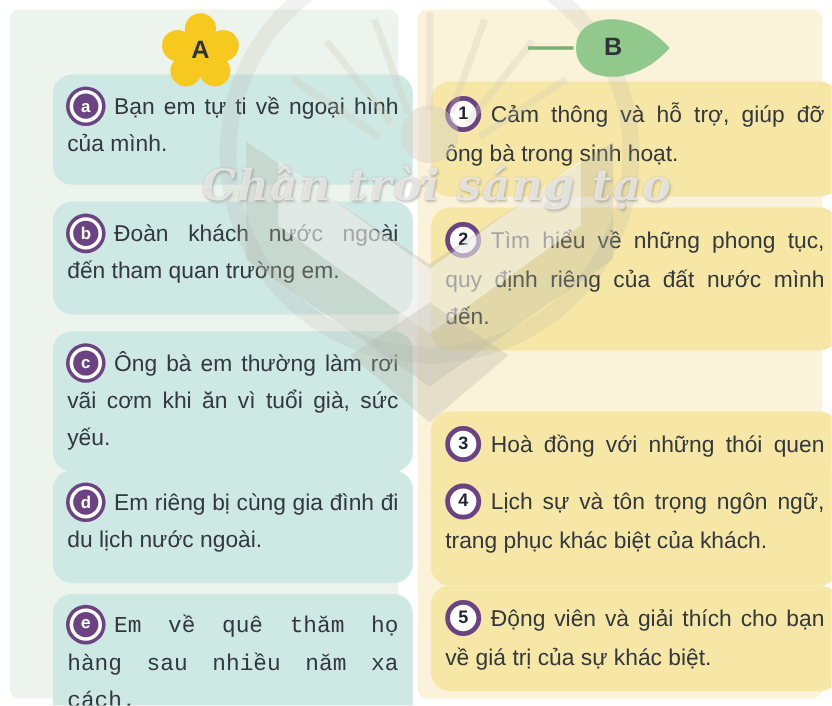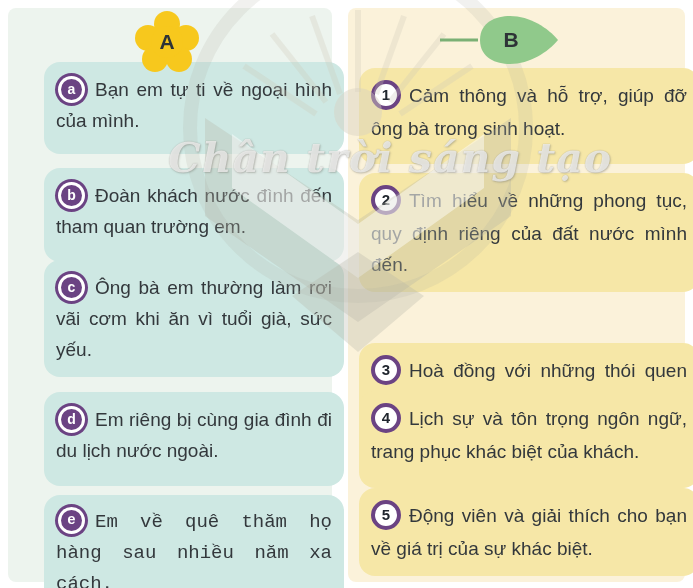--- a/index.html
+++ b/index.html
@@ -47,21 +47,21 @@
   }
   .header-a{left:134px;top:10px;width:66px;height:64px;}
   .header-a .header-label{top:20px;}
   .header-b{left:438px;top:12px;width:126px;height:56px;}
   .header-b .header-label{top:16px;left:10px;}
 
   .watermark-svg{position:absolute;left:0;top:0;z-index:5;pointer-events:none;}
   .watermark-text{
     position:absolute;left:168px;top:134px;z-index:5;pointer-events:none;
     font-family:"DejaVu Serif", serif;font-style:italic;font-weight:bold;
-    font-size:41px;letter-spacing:1px;
+    font-size:36px;letter-spacing:1px;
     color:rgba(255,255,255,0.72);
     text-shadow:0 0 1px rgba(110,110,100,0.55), 1px 1px 2px rgba(110,110,100,0.35);
     white-space:nowrap;
   }
 </style>
 </head>
 <body>
 
 <div>
 
@@ -91,23 +91,23 @@
         <path d="M42,28 C42,10 58,4 72,4 C92,4 110,16 120,28 C110,40 92,52 72,52 C58,52 42,46 42,28 Z" fill="#90c98b"></path>
       </svg>
     </span>
     <span class="header-label">B</span>
   </div>
 
   <div class="card teal" style="top:62px;min-height:92px;">
     <p><span class="lbadge">a</span><span>Bạn em tự ti về ngoại hình của mình.</span></p>
   </div>
   <div class="card teal" style="top:168px;min-height:94px;">
-    <p><span class="lbadge">b</span><span>Đoàn khách nước đình đến tham quan trường em.</span></p>
+    <p><span class="lbadge">b</span><span>Đoàn khách nước ngoài đến tham quan trường em.</span></p>
   </div>
-  <div class="card teal" style="top:260px;min-height:116px;">
+  <div class="card teal" style="top:276px;min-height:116px;">
     <p><span class="lbadge">c</span><span>Ông bà em thường làm rơi vãi cơm khi ăn vì tuổi già, sức yếu.</span></p>
   </div>
   <div class="card teal" style="top:392px;min-height:94px;">
     <p><span class="lbadge">d</span><span>Em riêng bị cùng gia đình đi du lịch nước ngoài.</span></p>
   </div>
   <div class="card teal" style="top:495px;min-height:86px;font-family:Liberation Mono, monospace;">
     <p><span class="lbadge">e</span><span>Em về quê thăm họ hàng sau nhiều năm xa cách.</span></p>
   </div>
 
   <div class="card yellow" style="top:68px;min-height:96px;">

